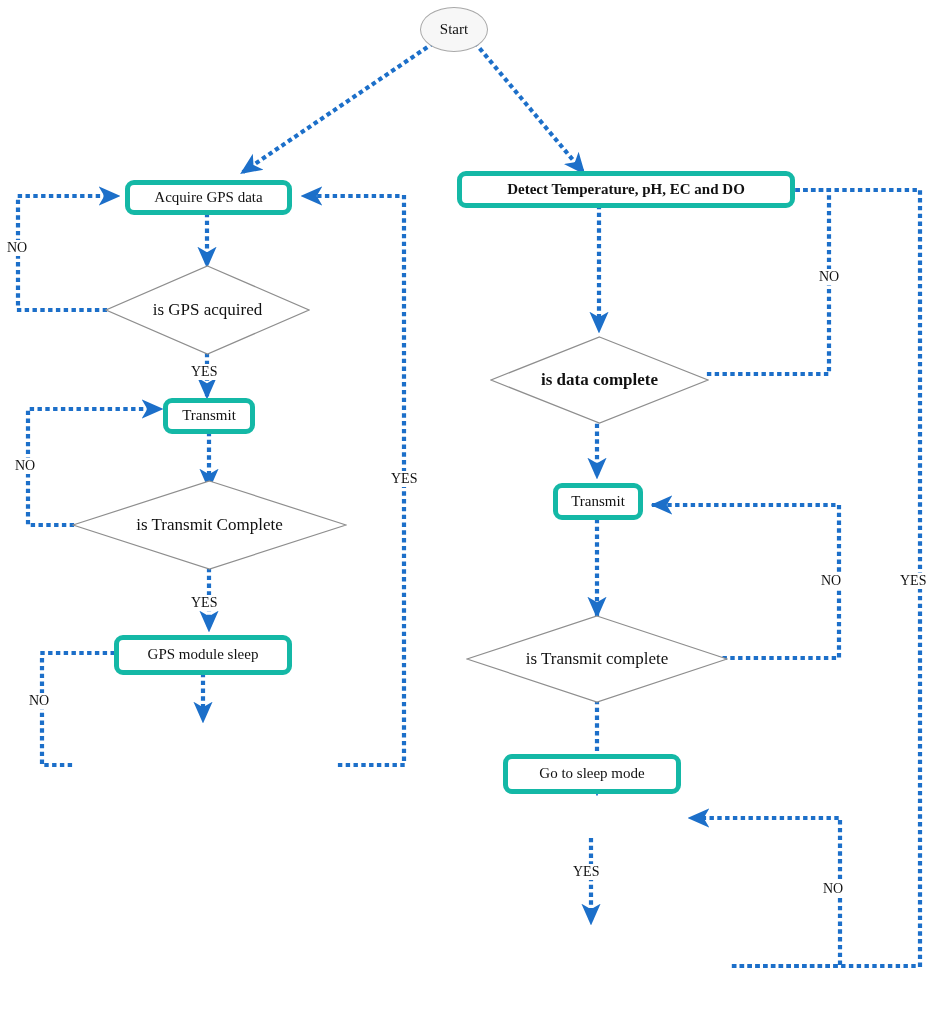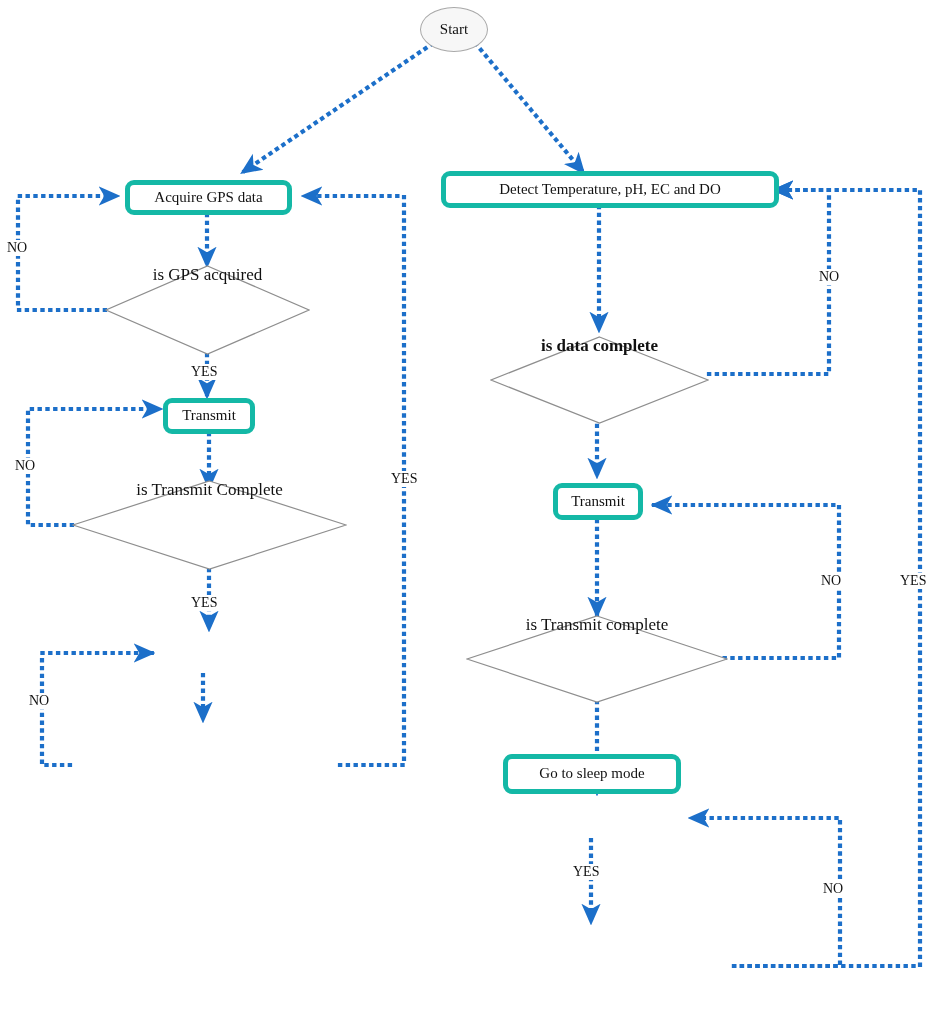--- a/index.html
+++ b/index.html
@@ -41,21 +41,21 @@
   }
   .term {
     background: #f7f7f7;
     border: 1px solid #a8a8a8;
     border-radius: 50%;
   }
   .decision-wrap {
     position: absolute;
     z-index: 2;
     display: flex;
-    align-items: flex-start;
+    align-items: center;
     justify-content: center;
   }
   .decision-wrap svg.dia {
     position: absolute;
     left: 0;
     top: 0;
   }
   .decision-label {
     position: relative;
     z-index: 1;
@@ -149,23 +149,26 @@
     <span>Transmit</span>
   </div>
 
   <div class="decision-wrap" style="left:72px; top:480px; width:275px; height:90px;">
     <svg class="dia" width="275" height="90" viewBox="0 0 275 90" xmlns="http://www.w3.org/2000/svg">
       <polygon points="137.5,1 274,45 137.5,89 1,45" fill="#ffffff" stroke="#8e8e8e" stroke-width="1.2"></polygon>
     </svg>
     <span class="decision-label">is Transmit Complete</span>
   </div>
 
-
-
-  <div class="node proc" style="left:441px; top:171px; width:338px; height:37px;">
+  <div class="node proc" style="left:114px; top:635px; width:178px; height:40px;">
+    <span>GPS module sleep</span>
+  </div>
+
+
+  <div class="node proc" style="left:457px; top:171px; width:338px; height:37px;font-weight:bold;">
     <span>Detect Temperature, pH, EC and DO</span>
   </div>
 
   <div class="decision-wrap" style="left:490px; top:336px; width:219px; height:88px;font-weight:bold;">
     <svg class="dia" width="219" height="88" viewBox="0 0 219 88" xmlns="http://www.w3.org/2000/svg">
       <polygon points="109.5,1 218,44 109.5,87 1,44" fill="#ffffff" stroke="#8e8e8e" stroke-width="1.2"></polygon>
     </svg>
     <span class="decision-label">is data complete</span>
   </div>
 

